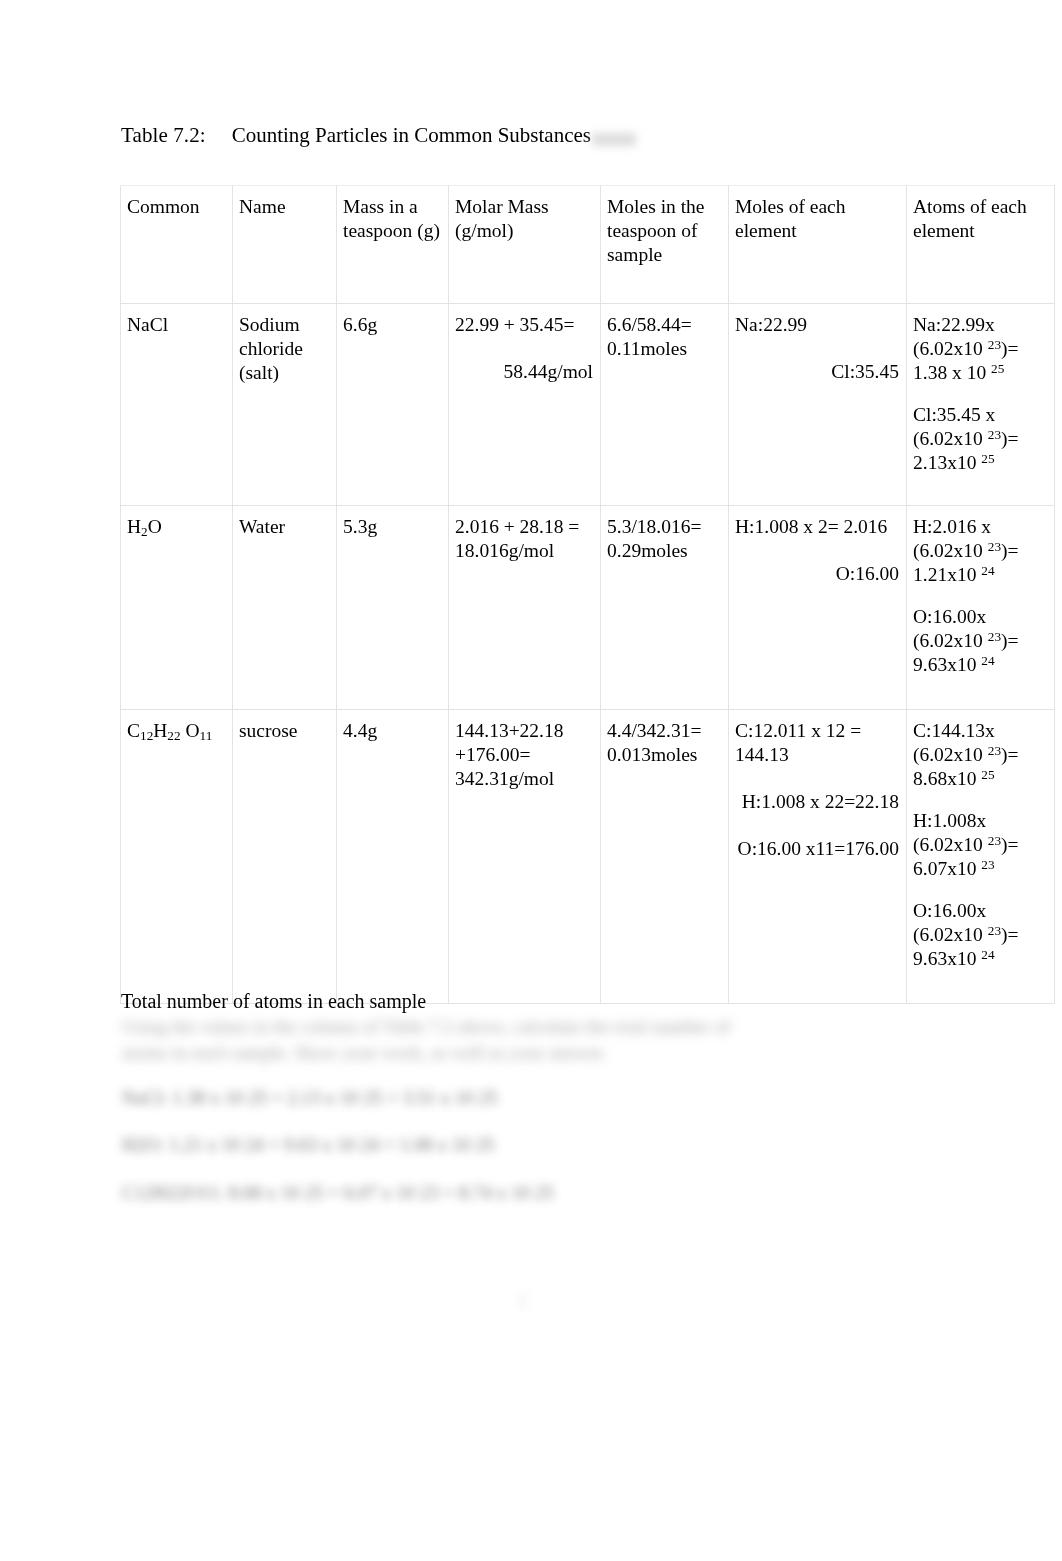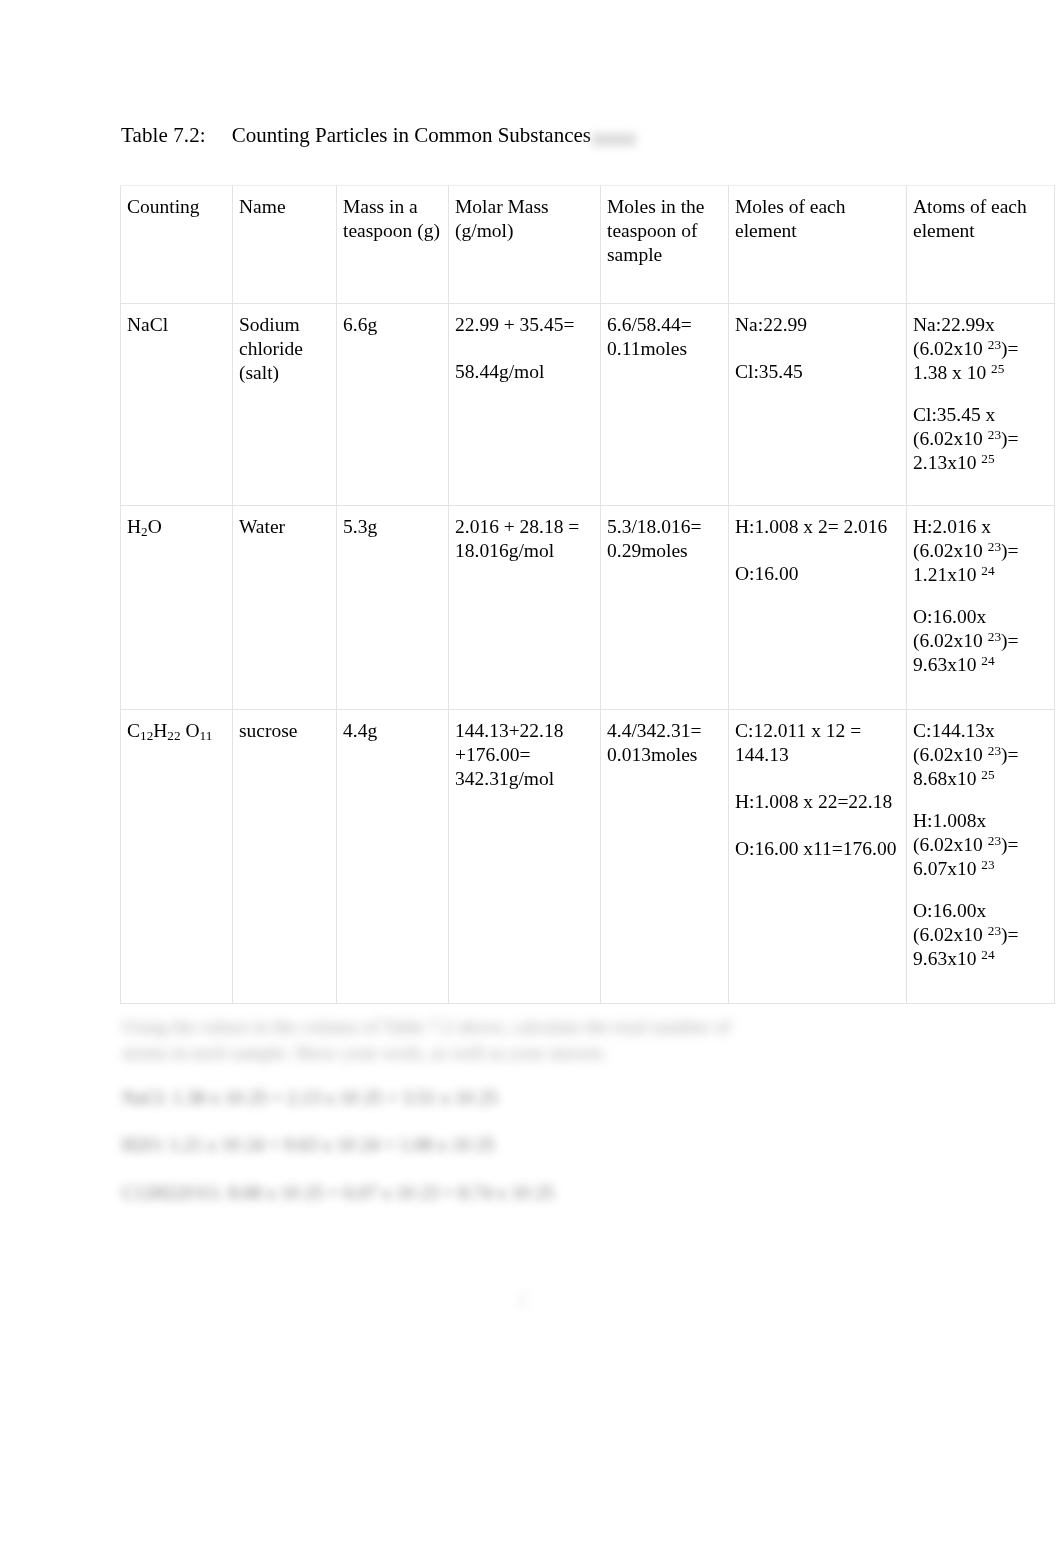--- a/index.html
+++ b/index.html
@@ -78,21 +78,21 @@
   col.c5 { width: 128px; }
   col.c6 { width: 178px; }
   col.c7 { width: 148px; }
 
   .r-head td, .r-head th { height: 102px; }
   .row-nacl td { height: 186px; font-family: Liberation Serif, serif; }
   .row-h2o td  { height: 188px; }
   .row-suc td  { height: 278px; }
 
   .cell-line { display: block; }
-  .cell-line.gap { margin-top: 23px; }
+  .cell-line.gap { margin-top: 23px; text-align: right; }
   .cell-line.gap-sm { margin-top: 18px; }
 
   sub {
     font-size: 0.68em;
     vertical-align: -0.22em;
     line-height: 0;
   }
   .sup {
     font-size: 0.68em;
     vertical-align: 0.42em;
@@ -155,21 +155,21 @@
       <col class="c1">
         <col class="c2">
         <col class="c3">
         <col class="c4">
         <col class="c5">
         <col class="c6">
         <col class="c7">
     </colgroup>
     <thead>
       <tr class="r-head">
-        <th>Counting</th>
+        <th>Common</th>
         <th>Name</th>
         <th>Mass in a teaspoon (g)</th>
         <th>Molar Mass (g/mol)</th>
         <th>Moles in the teaspoon of sample</th>
         <th>Moles of each element</th>
         <th>Atoms of each element</th>
       </tr>
     </thead>
     <tbody>
 
@@ -234,20 +234,21 @@
         <td>
           <span class="cell-line"><span>C:144.13x (6.02x10</span>&nbsp;<span class="sup">23</span><span>)= 8.68x10</span>&nbsp;<span class="sup">25</span></span>
           <span class="cell-line gap-sm"><span>H:1.008x (6.02x10</span>&nbsp;<span class="sup">23</span><span>)= 6.07x10</span>&nbsp;<span class="sup">23</span></span>
           <span class="cell-line gap-sm"><span>O:16.00x (6.02x10</span>&nbsp;<span class="sup">23</span><span>)= 9.63x10</span>&nbsp;<span class="sup">24</span></span>
         </td>
       </tr>
 
     </tbody>
   </table>
 
+  <div class="total-label">Total number of atoms in each sample</div>
 
   <div class="blur-block blur-line-1">Using the values in the column of Table 7.2 above, calculate the total number of</div>
   <div class="blur-block blur-line-2">atoms in each sample. Show your work, as well as your answer.</div>
 
   <div class="blur-block blur-strong blur-q1">NaCl: 1.38 x 10 25 + 2.13 x 10 25 = 3.51 x 10 25</div>
   <div class="blur-block blur-strong blur-q2">H2O: 1.21 x 10 24 + 9.63 x 10 24 = 1.08 x 10 25</div>
   <div class="blur-block blur-strong blur-q3">C12H22O11: 8.68 x 10 25 + 6.07 x 10 23 = 8.74 x 10 25</div>
 
   <div class="page-number">2</div>
 

